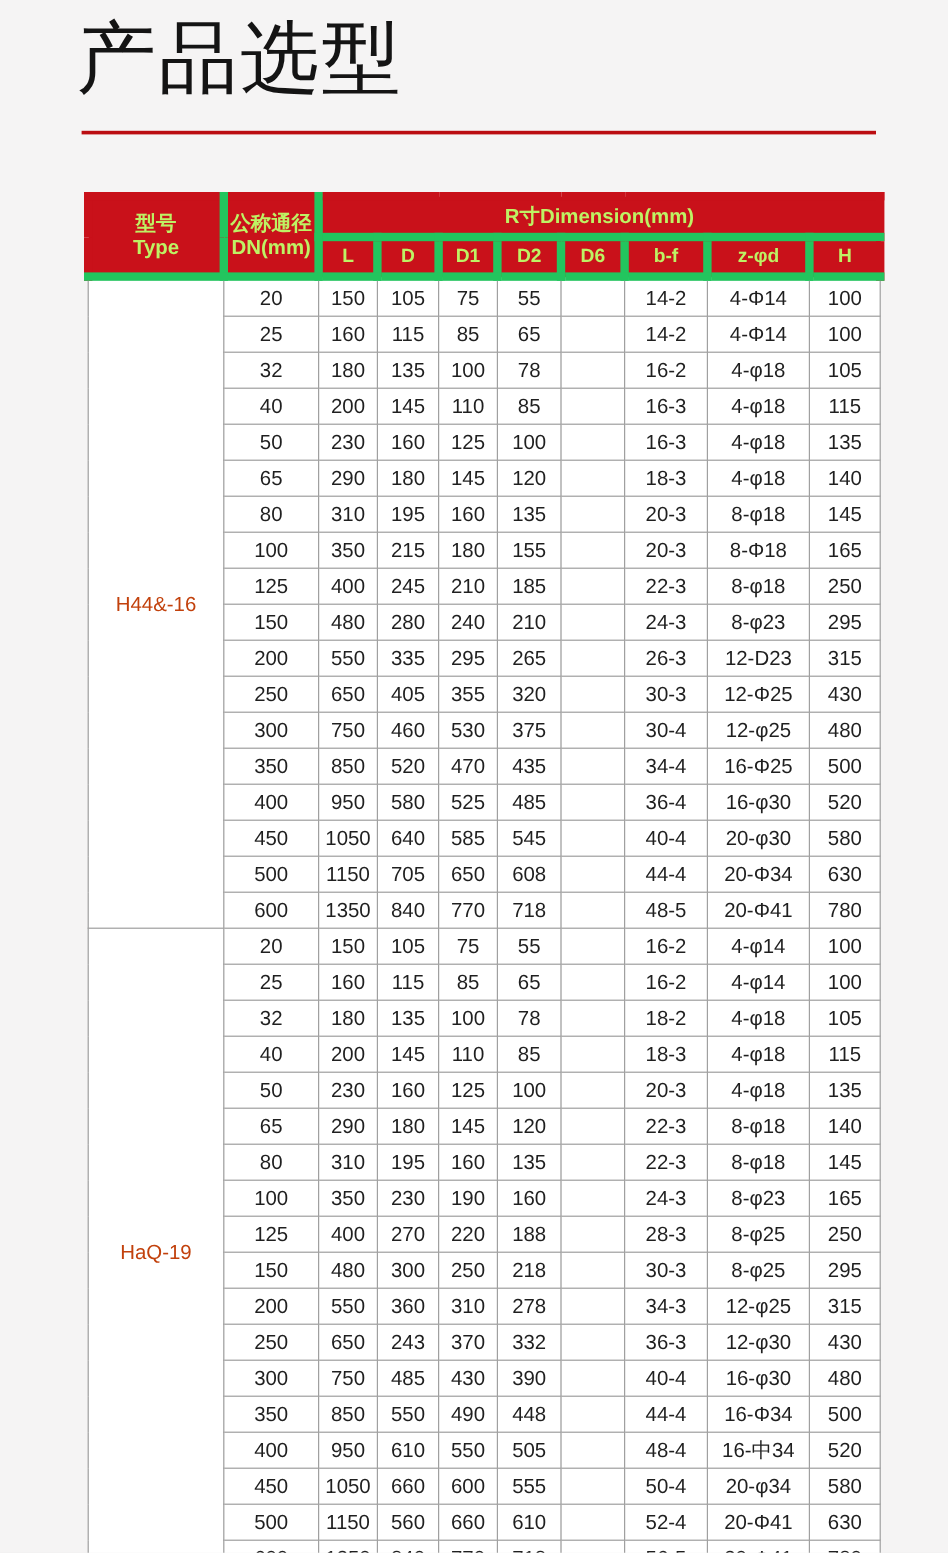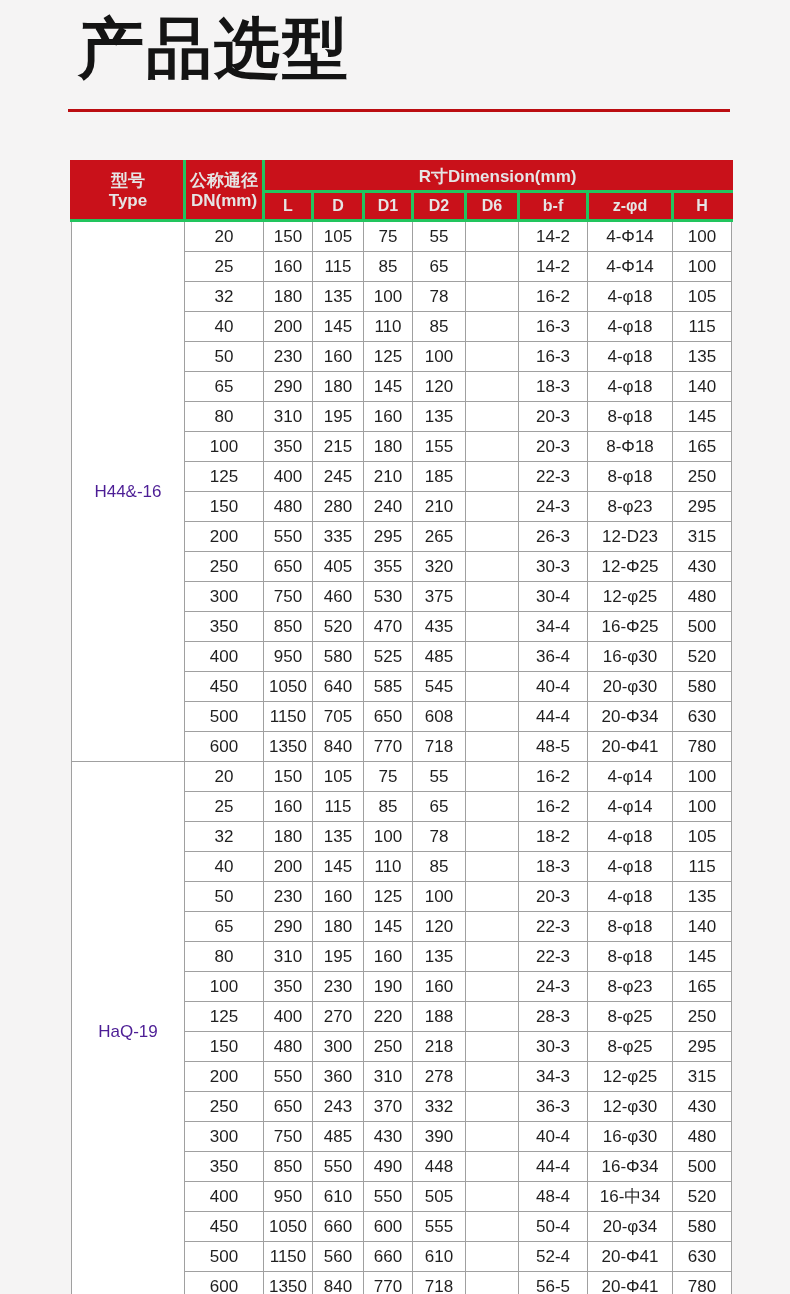--- a/index.html
+++ b/index.html
@@ -9,24 +9,24 @@
   }
   .page {
     position: relative;
     width: 790px;
     height: 1294px;
     background: #f5f4f4;
     overflow: hidden;
   }
   .page-title {
     position: absolute;
-    left: 78px;
+    left: 64px;
     top: 12px;
     font-size: 66px;
-    font-weight: 700;
+    font-weight: 400;
     letter-spacing: 2px;
     color: #141414;
     line-height: 1.1;
   }
   .title-divider {
     position: absolute;
     left: 68px;
     top: 109px;
     width: 662px;
     height: 3px;
@@ -38,24 +38,24 @@
     top: 160px;
     width: 660px;
   }
   table.spec-table {
     width: 660px;
     border-collapse: collapse;
     table-layout: fixed;
   }
   .spec-table thead th {
     background: #c9111a;
-    color: #e5e5e5;
+    color: #bef264;
     font-weight: 700;
     padding: 0;
-    border: 3px solid #22c55e;
+    border: 7px solid #22c55e;
     line-height: 1.15;
   }
   .spec-table thead tr.group-row th { height: 27px; font-size: 17px; }
   .spec-table thead tr.sub-row th { height: 26px; font-size: 16px; }
   .spec-table thead th.rowspan2 { font-size: 16px; font-weight: 700; }
   .spec-table thead th.rowspan2 span { display: block; }
   
   .spec-table thead tr:first-child th { border-top-color: #c9111a; }
   .spec-table thead tr th:first-child { border-left-color: #c9111a; }
   .spec-table thead tr th:last-child { border-right-color: #c9111a; margin-top: 44px; }
@@ -66,21 +66,21 @@
     padding: 0;
     text-align: center;
     font-size: 17px;
     color: #1f1f1f;
     line-height: 1;
     overflow: hidden;
     white-space: nowrap;
   }
   .spec-table tbody td.type-cell {
     font-size: 17px;
-    color: #4c1d95;
+    color: #c2410c;
   }
 </style>
 </head>
 <body>
 
 <div class="page">
 
   <div class="page-title">产品选型</div>
 
   <div class="title-divider"></div>

